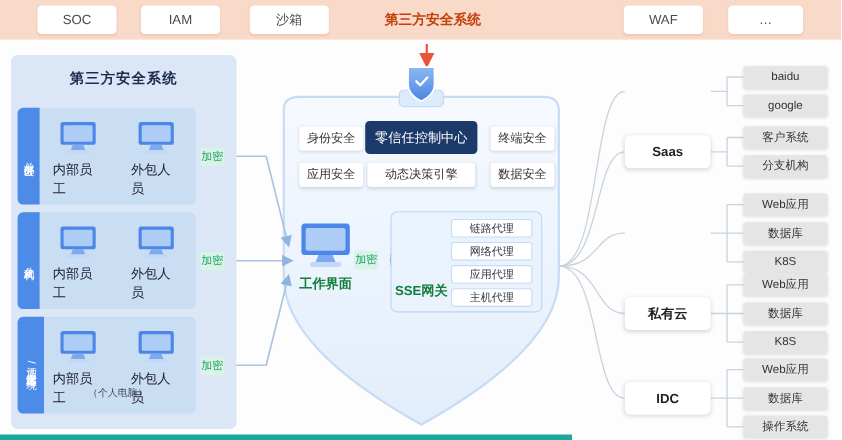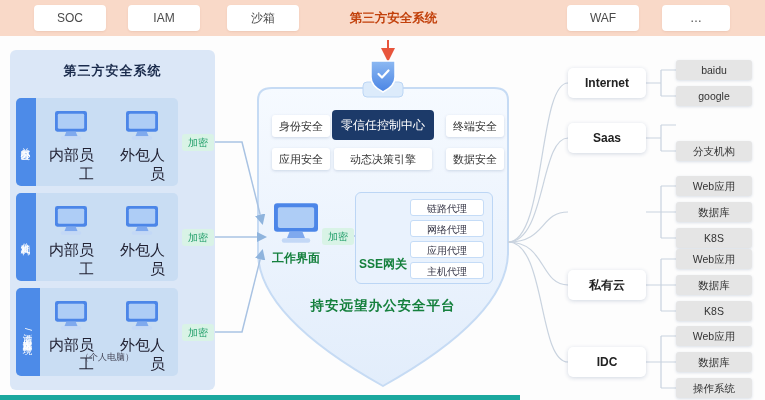--- a/index.html
+++ b/index.html
@@ -11,23 +11,23 @@
            font-size:12px;color:#4a4a4a;text-align:center;box-shadow:0 1px 2px rgba(180,110,80,.15)}
   .tb-hl{position:absolute;top:5px;height:26px;line-height:26px;font-size:12.5px;font-weight:bold;
          color:#c2410c;text-align:center}
   .panel{position:absolute;left:10px;top:50px;width:205px;height:340px;background:#dbe7f7;border-radius:6px;z-index:2}
   .panel-title{position:absolute;left:10px;top:62px;width:205px;text-align:center;font-size:13px;
                font-weight:bold;color:#1a2b4c;z-index:2;letter-spacing:1px}
   .row{position:absolute;left:16px;width:162px;height:88px;background:#c9ddf3;border-radius:5px;z-index:2}
   .zone{position:absolute;height:88px;background:#4d8be8;border-radius:5px 0 0 5px;color:#fff;
         writing-mode:vertical-rl;display:flex;align-items:center;justify-content:center;
         font-size:9.5px;letter-spacing:1px;line-height:11px;text-align:center;z-index:2}
-  .user-label{position:absolute;width:46px;text-align:right;font-size:15px;color:#223;z-index:2}
+  .user-label{position:absolute;width:46px;text-align:left;font-size:12px;color:#223;z-index:2}
   .note{position:absolute;width:120px;text-align:center;font-size:9px;color:#445;z-index:2}
-  .enc{position:absolute;width:32px;height:17px;line-height:17px;background:#d9f3e6;color:#23a06b;
+  .enc{position:absolute;width:22px;height:17px;line-height:17px;background:#d9f3e6;color:#23a06b;
        font-size:10px;text-align:center;border-radius:3px;z-index:2}
   .wbox{position:absolute;background:#fff;border-radius:3px;box-shadow:0 1px 3px rgba(40,70,120,.18);
         font-size:11px;color:#333;text-align:center;z-index:2;height:22px;line-height:22px}
   .ctrl{position:absolute;left:332px;top:110px;width:102px;height:30px;line-height:30px;background:#1c3a69;
         color:#fff;font-weight:normal;font-size:12px;text-align:center;border-radius:4px;z-index:2}
   .ssebox{position:absolute;left:355px;top:192px;width:138px;height:92px;background:#e9f2fd;
           border:1px solid #bcd6f5;border-radius:6px;z-index:2}
   .proxy{position:absolute;left:410px;width:74px;height:17px;line-height:17px;background:#fff;
          border:1px solid #c5dcf7;border-radius:3px;font-size:10px;color:#334;text-align:center;z-index:2}
   .bold-label{position:absolute;font-weight:bold;color:#15803d;text-align:center;z-index:2}
@@ -159,30 +159,29 @@
   <div class="bold-label" style="left:258px;top:250px;width:76px;font-size:12px">工作界面</div>
   <div class="enc" style="left:322px;top:228px">加密</div>
 
   <div class="ssebox"></div>
   <div class="proxy" style="top:220px">网络代理</div>
   <div class="proxy" style="top:199px">链路代理</div>
   <div class="proxy" style="top:241px">应用代理</div>
   <div class="proxy" style="top:262px">主机代理</div>
   <div class="bold-label" style="left:356px;top:256px;width:54px;font-size:12px">SSE网关</div>
 
-  <div class="bold-label" style="left:283px;top:297px;width:200px;font-size:13.5px;letter-spacing:1px">持安远望办公安全平台</div>
 
-  <div class="main-node" style="top:68px">Internet</div>
   <div class="main-node" style="top:123px">Saas</div>
   <div class="main-node" style="top:270px">私有云</div>
   <div class="main-node" style="top:347px">IDC</div>
 
   <div class="sub-node" style="top:60px">baidu</div>
   <div class="sub-node" style="top:86px">google</div>
 
+  <div class="sub-node" style="top:115px">客户系统</div>
   <div class="sub-node" style="top:141px">分支机构</div>
 
   <div class="sub-node" style="top:176px">Web应用</div>
   <div class="sub-node" style="top:202px">数据库</div>
   <div class="sub-node" style="top:228px">K8S</div>
 
   <div class="sub-node" style="top:249px">Web应用</div>
   <div class="sub-node" style="top:275px">数据库</div>
   <div class="sub-node" style="top:301px">K8S</div>
 

